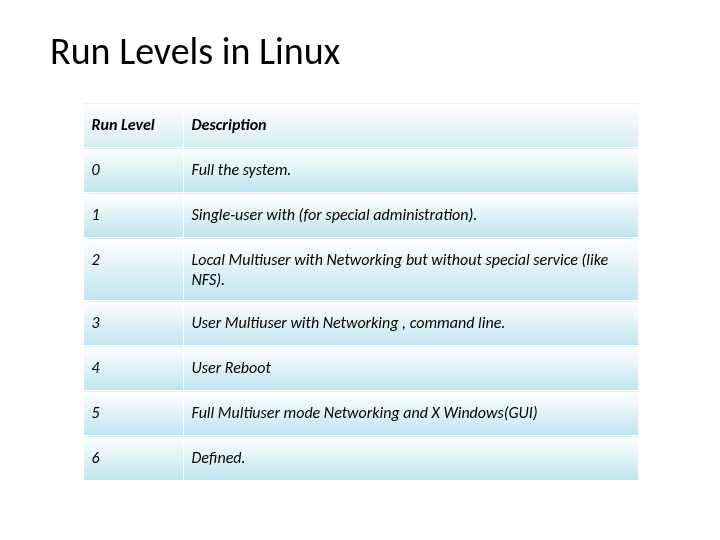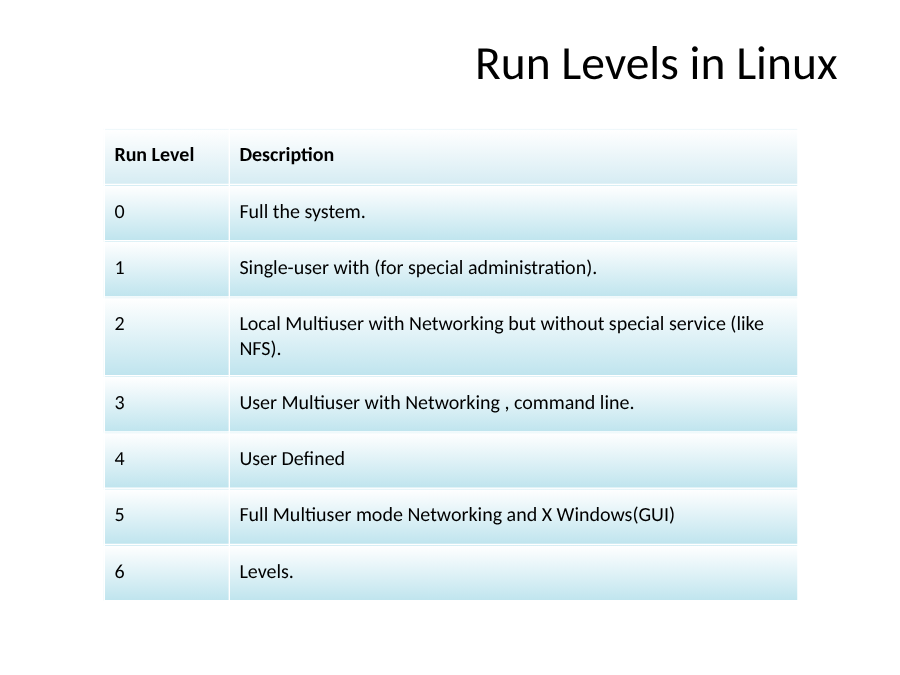--- a/index.html
+++ b/index.html
@@ -6,27 +6,28 @@
   body {
     width: 720px;
     height: 540px;
     background: #fff;
     font-family: Calibri, "Segoe UI", Arial, sans-serif;
     color: #000;
     padding: 28px 50px 40px 50px;
   }
   .title {
     font-size: 38px;
-    text-align: right;
+    text-align: left;
     margin-bottom: 28px;
     font-weight: 400;
   }
   .table-wrap {
     width: 555px;
     margin: 0 auto;
+    font-style: italic;
   }
   table {
     width: 100%;
     border-collapse: collapse;
     table-layout: fixed;
   }
   col.c1 { width: 100px; }
   col.c2 { width: 455px; }
   th, td {
     border: 1px solid #fff;
@@ -76,25 +77,25 @@
       <tr class="two-line">
         <td class="level">2</td>
         <td>Local Multiuser with Networking but without special service (like NFS).</td>
       </tr>
       <tr>
         <td class="level">3</td>
         <td>User Multiuser with Networking ,  command line.</td>
       </tr>
       <tr>
         <td class="level">4</td>
-        <td>User Defined</td>
+        <td>User Reboot</td>
       </tr>
       <tr>
         <td class="level">5</td>
         <td>Full Multiuser mode Networking and X Windows(GUI)</td>
       </tr>
       <tr>
         <td class="level">6</td>
-        <td>Levels.</td>
+        <td>Defined.</td>
       </tr>
     </tbody>
   </table>
 </div>
 
 </body></html>

